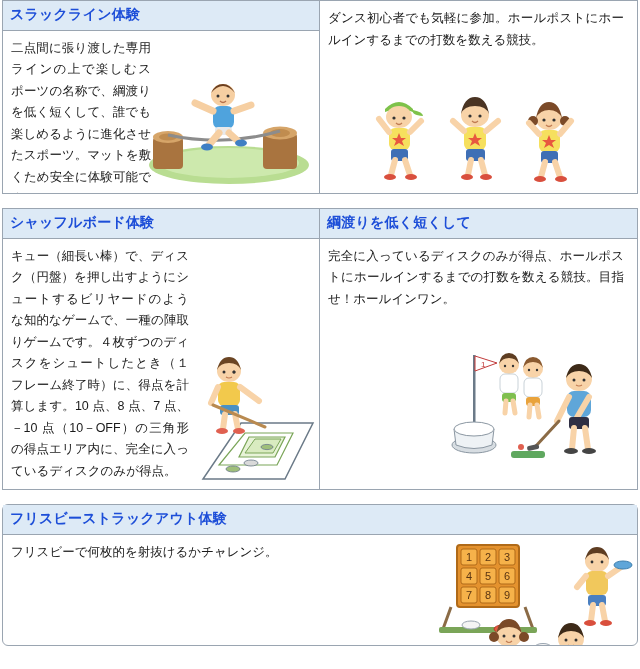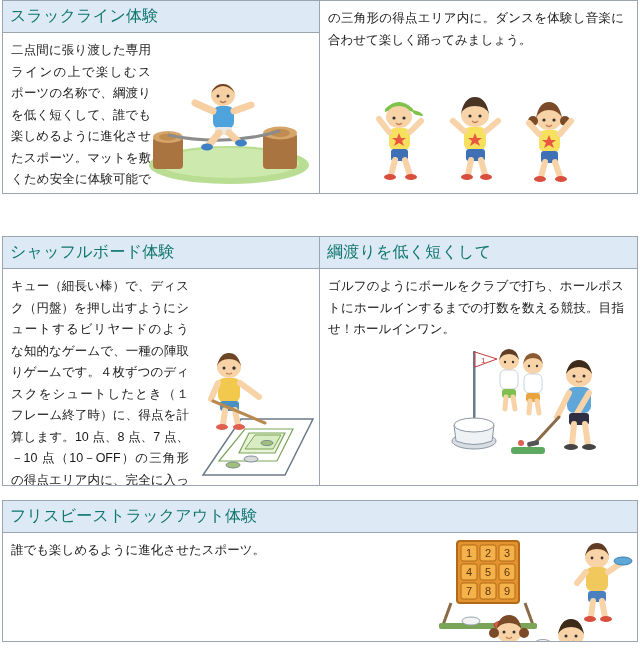--- a/index.html
+++ b/index.html
@@ -31,29 +31,30 @@
   .cell {
     border: 1px solid #9aa5b1;
     box-sizing: border-box;
     display: flex;
     flex-direction: column;
     position: relative;
     background: #ffffff;
   }
   .cell.left { width: 318px; }
   .cell.right { width: 318px; border-left: none; }
-  .cell.full { width: 636px; }
+  .cell.full { width: 636px; border-radius: 6px; }
   .hdr {
     background: #ddeaf6;
     border-bottom: 1px solid #9aa5b1;
     padding: 5px 7px 6px 7px;
-    font-size: 16px;
+    font-size: 14px;
     line-height: 1.25;
     letter-spacing: 0.2px;
-    color: #0f766e;
+    color: #1d4ed8;
+    font-weight: bold;
   }
   .body {
     flex: 1;
     position: relative;
     padding: 7px 8px 6px 8px;
     font-size: 12.5px;
     line-height: 1.72;
     overflow: hidden;
   }
   .body p {
@@ -67,21 +68,21 @@
   .b-shuffle .txt { width: 178px; }
   .b-ground .txt { width: 296px; }
   .b-frisbee .txt { width: 420px; }
 
   .art {
     position: absolute;
     pointer-events: none;
   }
   
   .r1 .cell { height: 194px; }
-  .r2 .cell { height: 250px; margin-top: 28px; }
+  .r2 .cell { height: 282px; }
   .r3 .cell { height: 142px; }
 </style>
 </head>
 <body>
 
 <div class="page">
 
   <div class="block r1">
 
     <div class="cell left">
@@ -117,21 +118,21 @@
             <path d="M92 56 L101 64" stroke="#f6cfa2" stroke-width="7" stroke-linecap="round"></path>
             <ellipse cx="70" cy="70" rx="6" ry="3.5" fill="#3f7fc4"></ellipse>
             <ellipse cx="104" cy="66" rx="6" ry="3.5" fill="#3f7fc4"></ellipse>
           </g>
         </svg>
       </div>
     </div>
 
     <div class="cell right">
       <div class="body b-monte">
-        <p class="txt">の三角形の得点エリア内に。ダンスを体験し音楽に合わせて楽しく踊ってみましょう。</p>
+        <p class="txt">ダンス初心者でも気軽に参加。ホールポストにホールインするまでの打数を数える競技。</p>
         <svg class="art" style="left:50%; transform:translateX(-50%); bottom:4px;" width="240" height="96" viewBox="0 0 240 96">
 
           <g transform="translate(18,4)">
             <path d="M8 12 q14 -14 28 0 l0 3 q-14 -6 -28 0z" fill="#7ec24a"></path>
             <path d="M36 13 q10 2 10 6 q-12 -1 -10 -6z" fill="#7ec24a"></path>
             <ellipse cx="22" cy="20" rx="13" ry="11" fill="#f8d3a8"></ellipse>
             <circle cx="17" cy="21" r="1.6" fill="#333"></circle>
               <circle cx="27" cy="21" r="1.6" fill="#333"></circle>
             <path d="M19 26 q3 3 6 0" stroke="#c07b52" stroke-width="1.2" fill="none"></path>
             <rect x="12" y="31" width="21" height="22" rx="6" fill="#f6e05e"></rect>
@@ -223,21 +224,21 @@
             <ellipse cx="32" cy="74" rx="6" ry="3" fill="#e06050"></ellipse>
             <path d="M6 48 L58 70" stroke="#b98a50" stroke-width="3" stroke-linecap="round"></path>
           </g>
         </svg>
       </div>
     </div>
 
     <div class="cell right">
       <div class="hdr">綱渡りを低く短くして</div>
       <div class="body b-ground">
-        <p class="txt">ゴルフのようにボールをクラブで打ち、ホールポストにホールインするまでの打数を数える競技。目指せ！ホールインワン。</p>
+        <p class="txt">完全に入っているディスクのみが得点、ホールポストにホールインするまでの打数を数える競技。目指せ！ホールインワン。</p>
         <svg class="art" style="right:8px; bottom:2px;" width="206" height="140" viewBox="0 0 206 140">
 
           <g transform="translate(22,6)">
             <rect x="28" y="2" width="2.5" height="74" fill="#6b7a88"></rect>
             <polygon points="30,3 52,10 30,18" fill="#ffffff" stroke="#c23b3b" stroke-width="1"></polygon>
             <text x="36" y="14" font-size="8" fill="#c23b3b" font-family="'Liberation Sans',sans-serif">1</text>
             <ellipse cx="29" cy="92" rx="22" ry="8" fill="#d7dde2" stroke="#8b97a2" stroke-width="1"></ellipse>
             <path d="M9 76 q20 -8 40 0 l-2 16 q-18 7 -36 0z" fill="#eef2f5" stroke="#8b97a2" stroke-width="1"></path>
             <ellipse cx="29" cy="76" rx="20" ry="7" fill="#ffffff" stroke="#8b97a2" stroke-width="1"></ellipse>
           </g>
@@ -286,21 +287,21 @@
       </div>
     </div>
   </div>
 
   <div class="gap"></div>
 
   <div class="block r3">
     <div class="cell full">
       <div class="hdr">フリスビーストラックアウト体験</div>
       <div class="body b-frisbee">
-        <p class="txt">誰でも楽しめるように進化させたスポーツ。</p>
+        <p class="txt">フリスビーで何枚的を射抜けるかチャレンジ。</p>
         <svg class="art" style="right:4px; bottom:-22px;" width="200" height="126" viewBox="0 0 200 126">
 
           <g transform="translate(24,4)">
             <rect x="0" y="0" width="62" height="62" rx="3" fill="#e4922e" stroke="#b06a18" stroke-width="2"></rect>
             <g fill="#f6b24a" stroke="#b06a18" stroke-width="1">
               <rect x="4" y="4" width="16" height="16" rx="2"></rect>
               <rect x="23" y="4" width="16" height="16" rx="2"></rect>
               <rect x="42" y="4" width="16" height="16" rx="2"></rect>
               <rect x="4" y="23" width="16" height="16" rx="2"></rect>
               <rect x="23" y="23" width="16" height="16" rx="2"></rect>

